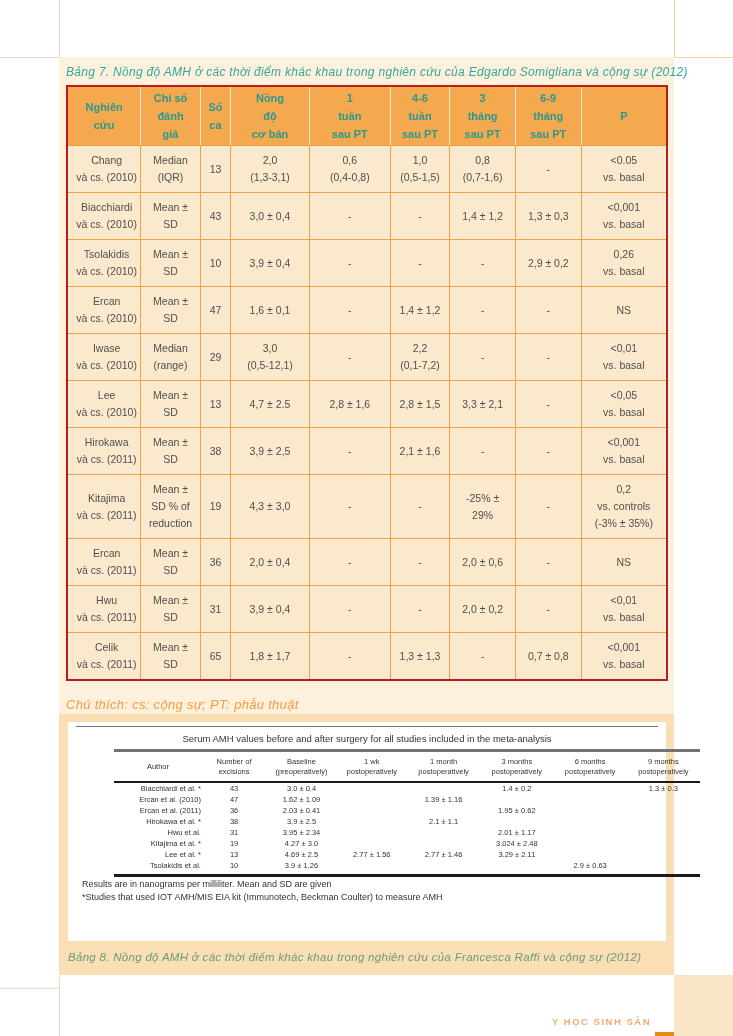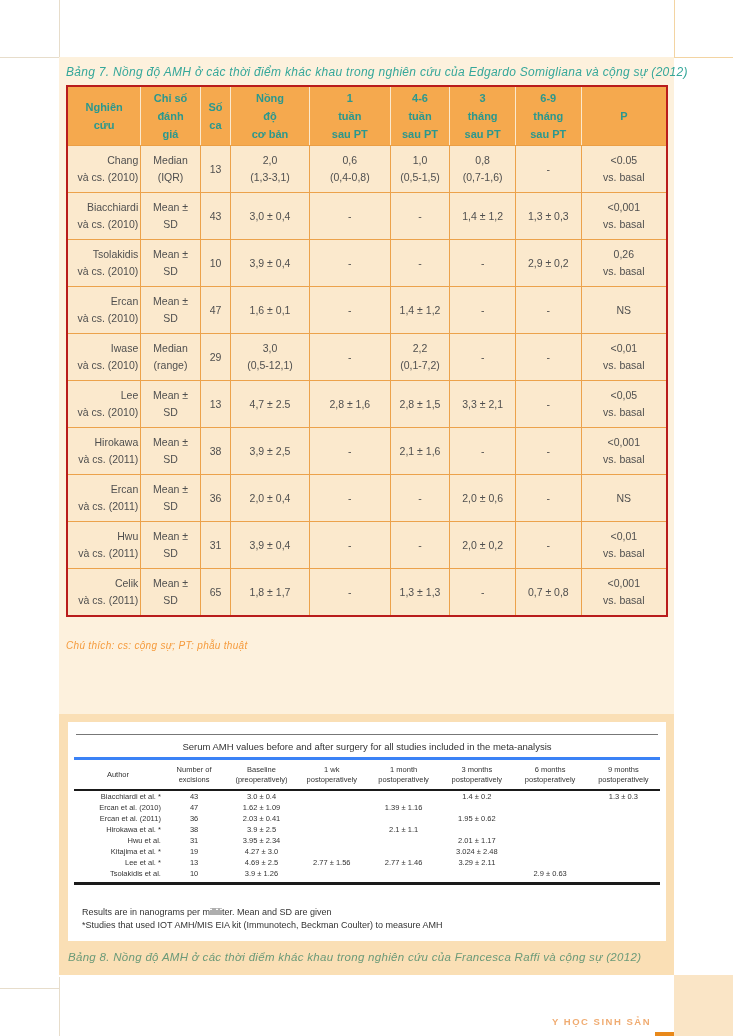--- a/index.html
+++ b/index.html
@@ -34,54 +34,54 @@
   table.t7 th{
     background:#f5a94e;color:#2a988e;font-weight:bold;font-size:11px;
     line-height:18px;border:1px solid #fbe9cd;border-bottom:1px solid #eb9f45;
     white-space:pre-line;padding:2px 1px;text-align:center;vertical-align:middle;
   }
   table.t7 td{
     background:#fbe9cd;color:#4f4f4f;font-size:10.5px;line-height:17px;
     border:1px solid #eca24b;white-space:pre-line;padding:6px 2px;
     text-align:center;vertical-align:middle;
   }
-  table.t7 td.left{text-align:right;padding-left:7px;}
+  table.t7 td.left{text-align:center;padding-left:7px;}
   .footnote7{
-    font-size:10px;font-style:italic;color:#f59b3d;letter-spacing:.3px;
-    margin-top:23px;
+    font-size:13px;font-style:italic;color:#f59b3d;letter-spacing:.3px;
+    margin-top:16px;
   }
 
   
   .peach-section{
     position:absolute;left:59px;top:714px;width:615px;height:261px;
     background:#fadfb5;box-sizing:border-box;padding:8px 0 0 9px;
   }
   .white-box{
     width:598px;height:219px;background:#ffffff;box-sizing:border-box;
-    padding:12px 6px 0 6px;color:#333;
+    padding:4px 6px 0 6px;color:#333;
   }
   .t2-toprule{height:1px;background:#777;margin:0 2px 6px 2px;}
   .t2-title{font-size:9.5px;text-align:center;color:#333;margin-bottom:5px;}
   table.t2{
     border-collapse:collapse;table-layout:fixed;width:100%;
-    border-top:3px solid #3b82f6;font-size:7.5px;color:#333;
+    border-top:3px solid #737373;font-size:7.5px;color:#333;margin-left:40px;
   }
   table.t2 thead th{
     font-weight:normal;font-size:7.5px;line-height:9.5px;text-align:center;
     padding:5px 1px;border-bottom:2px solid #1a1a1a;white-space:pre-line;
     vertical-align:middle;
   }
   table.t2 tbody td{
     text-align:center;line-height:11px;padding:0 1px;white-space:nowrap;
     vertical-align:middle;
   }
   table.t2 tbody td.left{text-align:right;padding-left:8px;}
   table.t2 tbody tr:last-child td{padding-bottom:3px;}
   table.t2 tbody{border-bottom:3px solid #1a1a1a;}
-  .t2-footnotes{margin:21px 0 0 8px;font-size:9px;line-height:13px;color:#333;}
+  .t2-footnotes{margin:1px 0 0 8px;font-size:9px;line-height:13px;color:#333;}
   .caption8{
     font-size:11.5px;font-style:italic;color:#6b9a78;letter-spacing:.3px;
     margin-top:10px;white-space:nowrap;
   }
 
   
   .right-rect{
     position:absolute;left:674px;top:975px;width:59px;height:61px;
     background:#fae5c6;
   }
@@ -250,20 +250,37 @@
           <td>38</td>
           <td>3,9 ± 2,5</td>
           <td>-</td>
           <td>2,1 ± 1,6</td>
           <td>-</td>
           <td>-</td>
           <td>&lt;0,001
 vs. basal</td>
         </tr>
         <tr>
+          <td class="left">Kitajima
+và cs. (2011)</td>
+          <td>Mean ±
+SD % of
+reduction</td>
+          <td>19</td>
+          <td>4,3 ± 3,0</td>
+          <td>-</td>
+          <td>-</td>
+          <td>-25% ±
+29%</td>
+          <td>-</td>
+          <td>0,2
+vs. controls
+(-3% ± 35%)</td>
+        </tr>
+        <tr>
           <td class="left">Ercan
 và cs. (2011)</td>
           <td>Mean ±
 SD</td>
           <td>36</td>
           <td>2,0 ± 0,4</td>
           <td>-</td>
           <td>-</td>
           <td>2,0 ± 0,6</td>
           <td>-</td>

